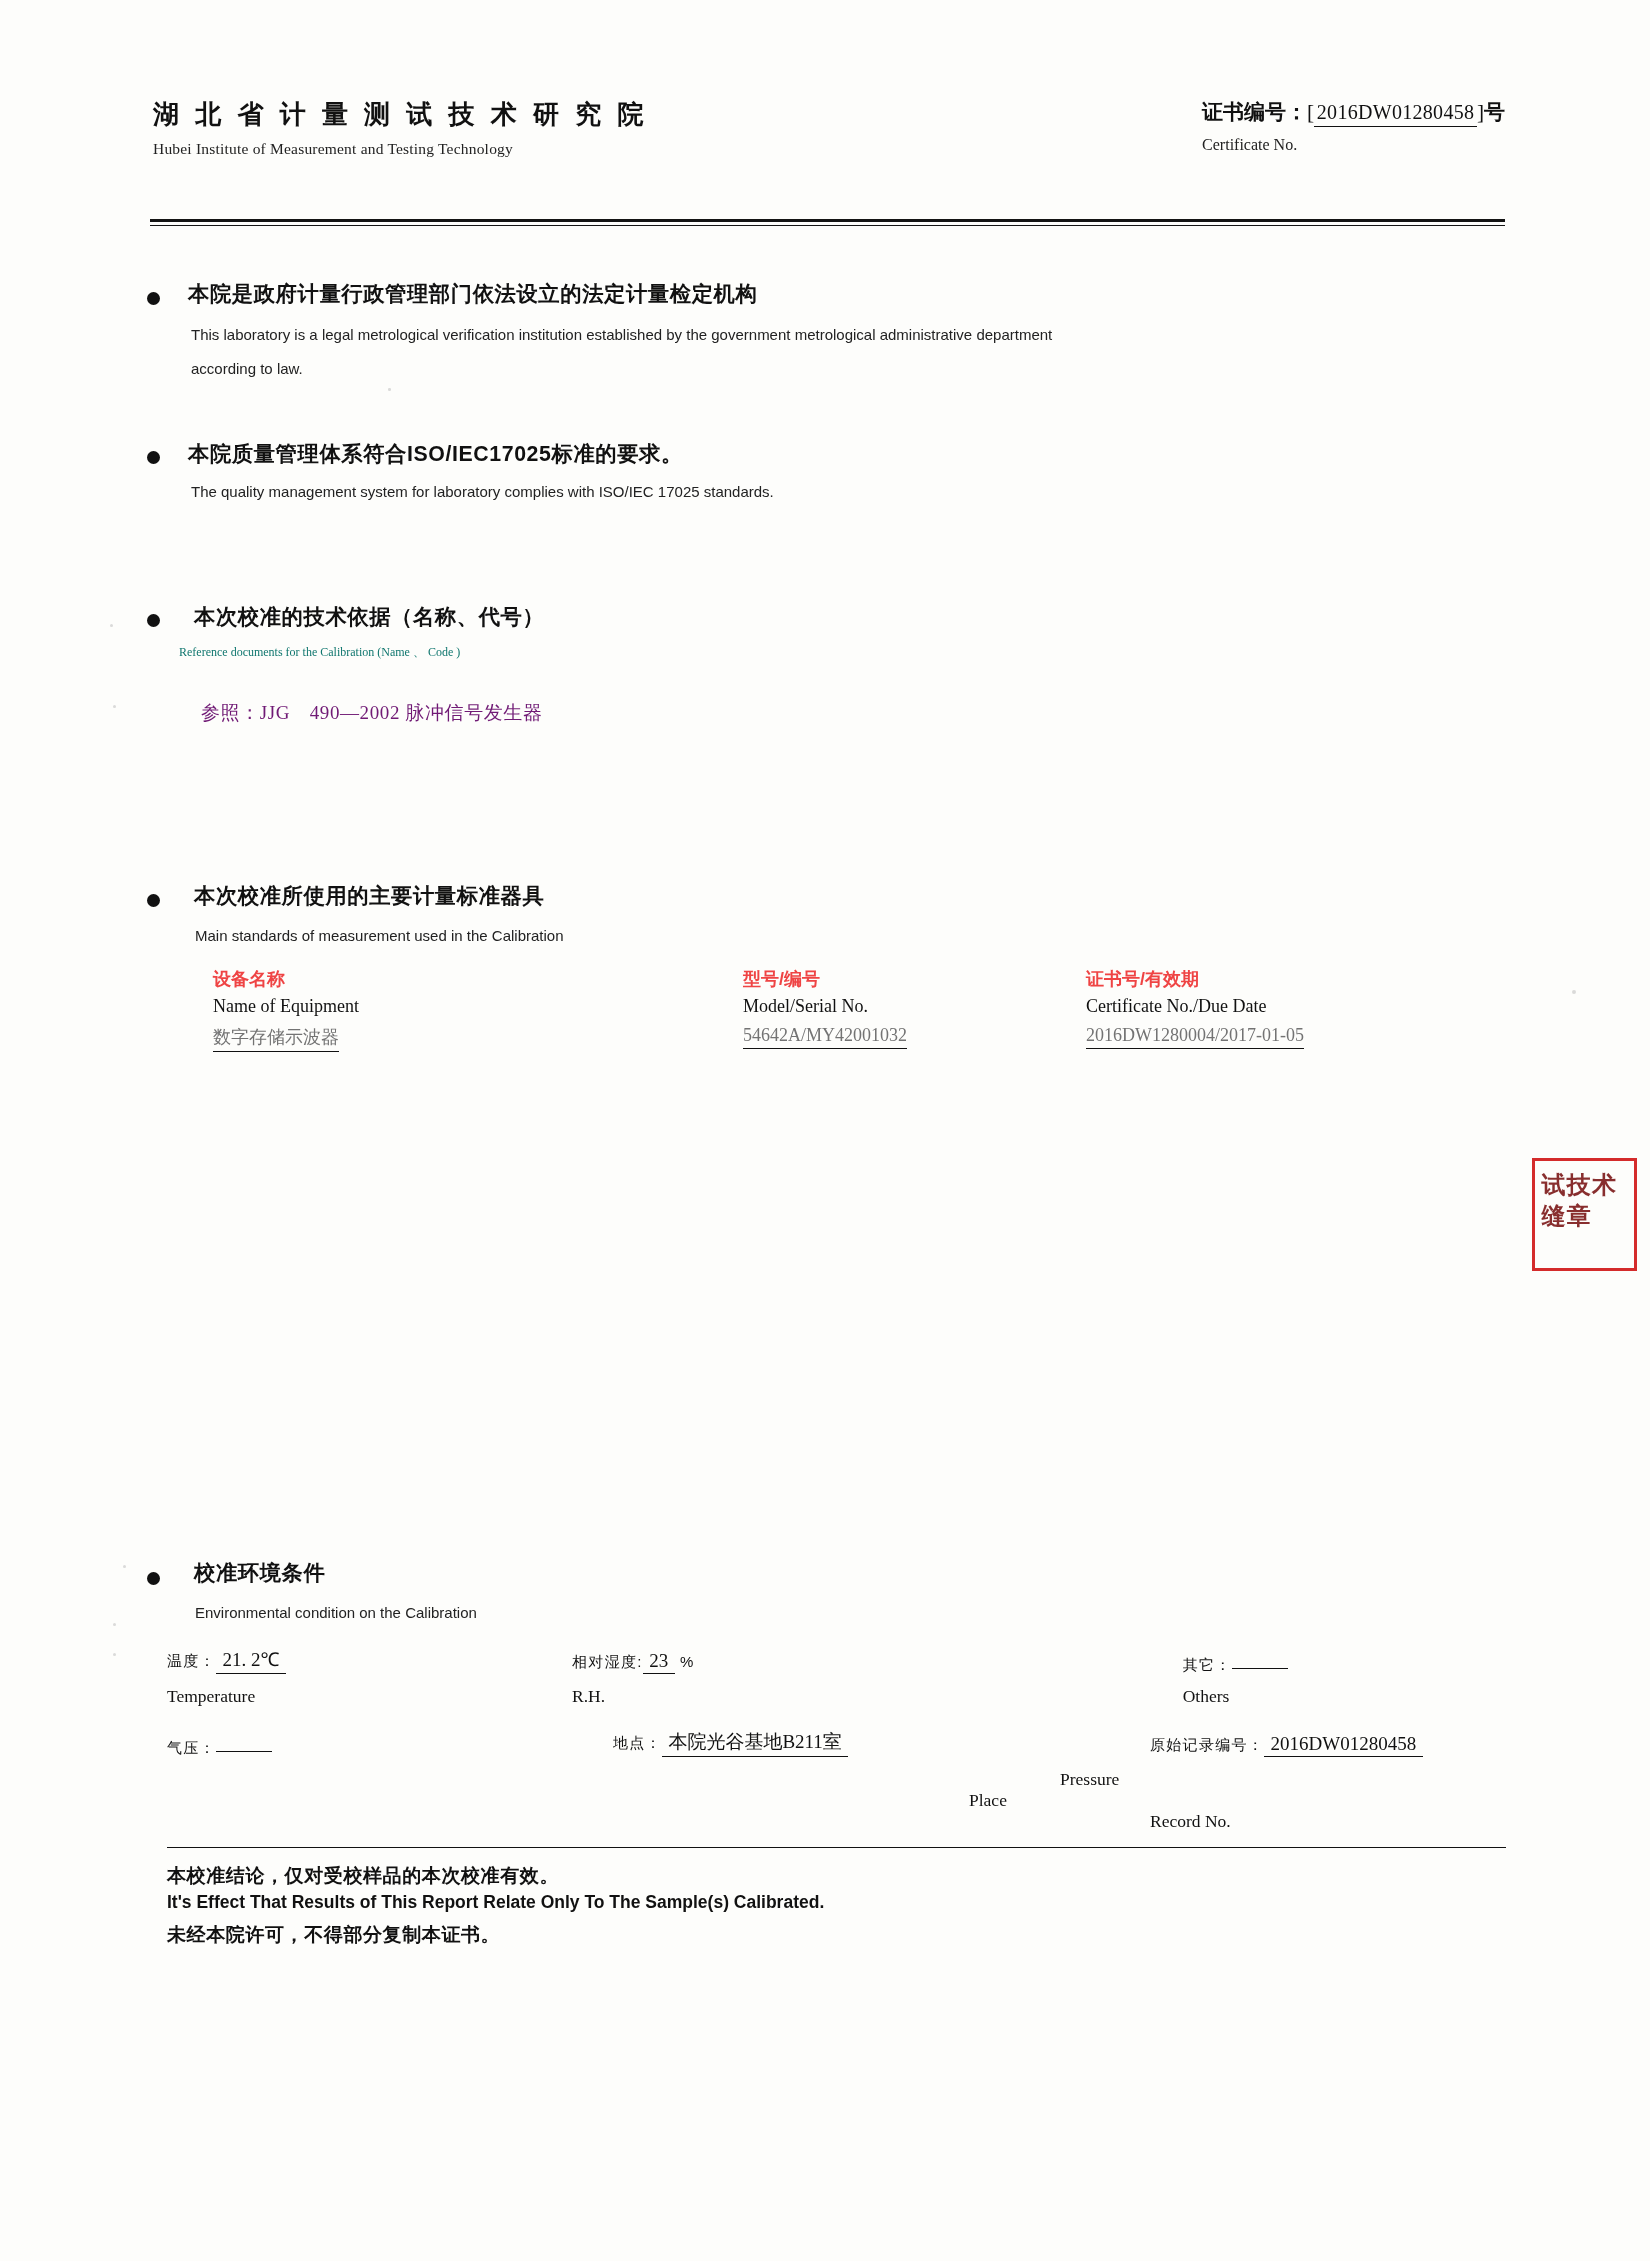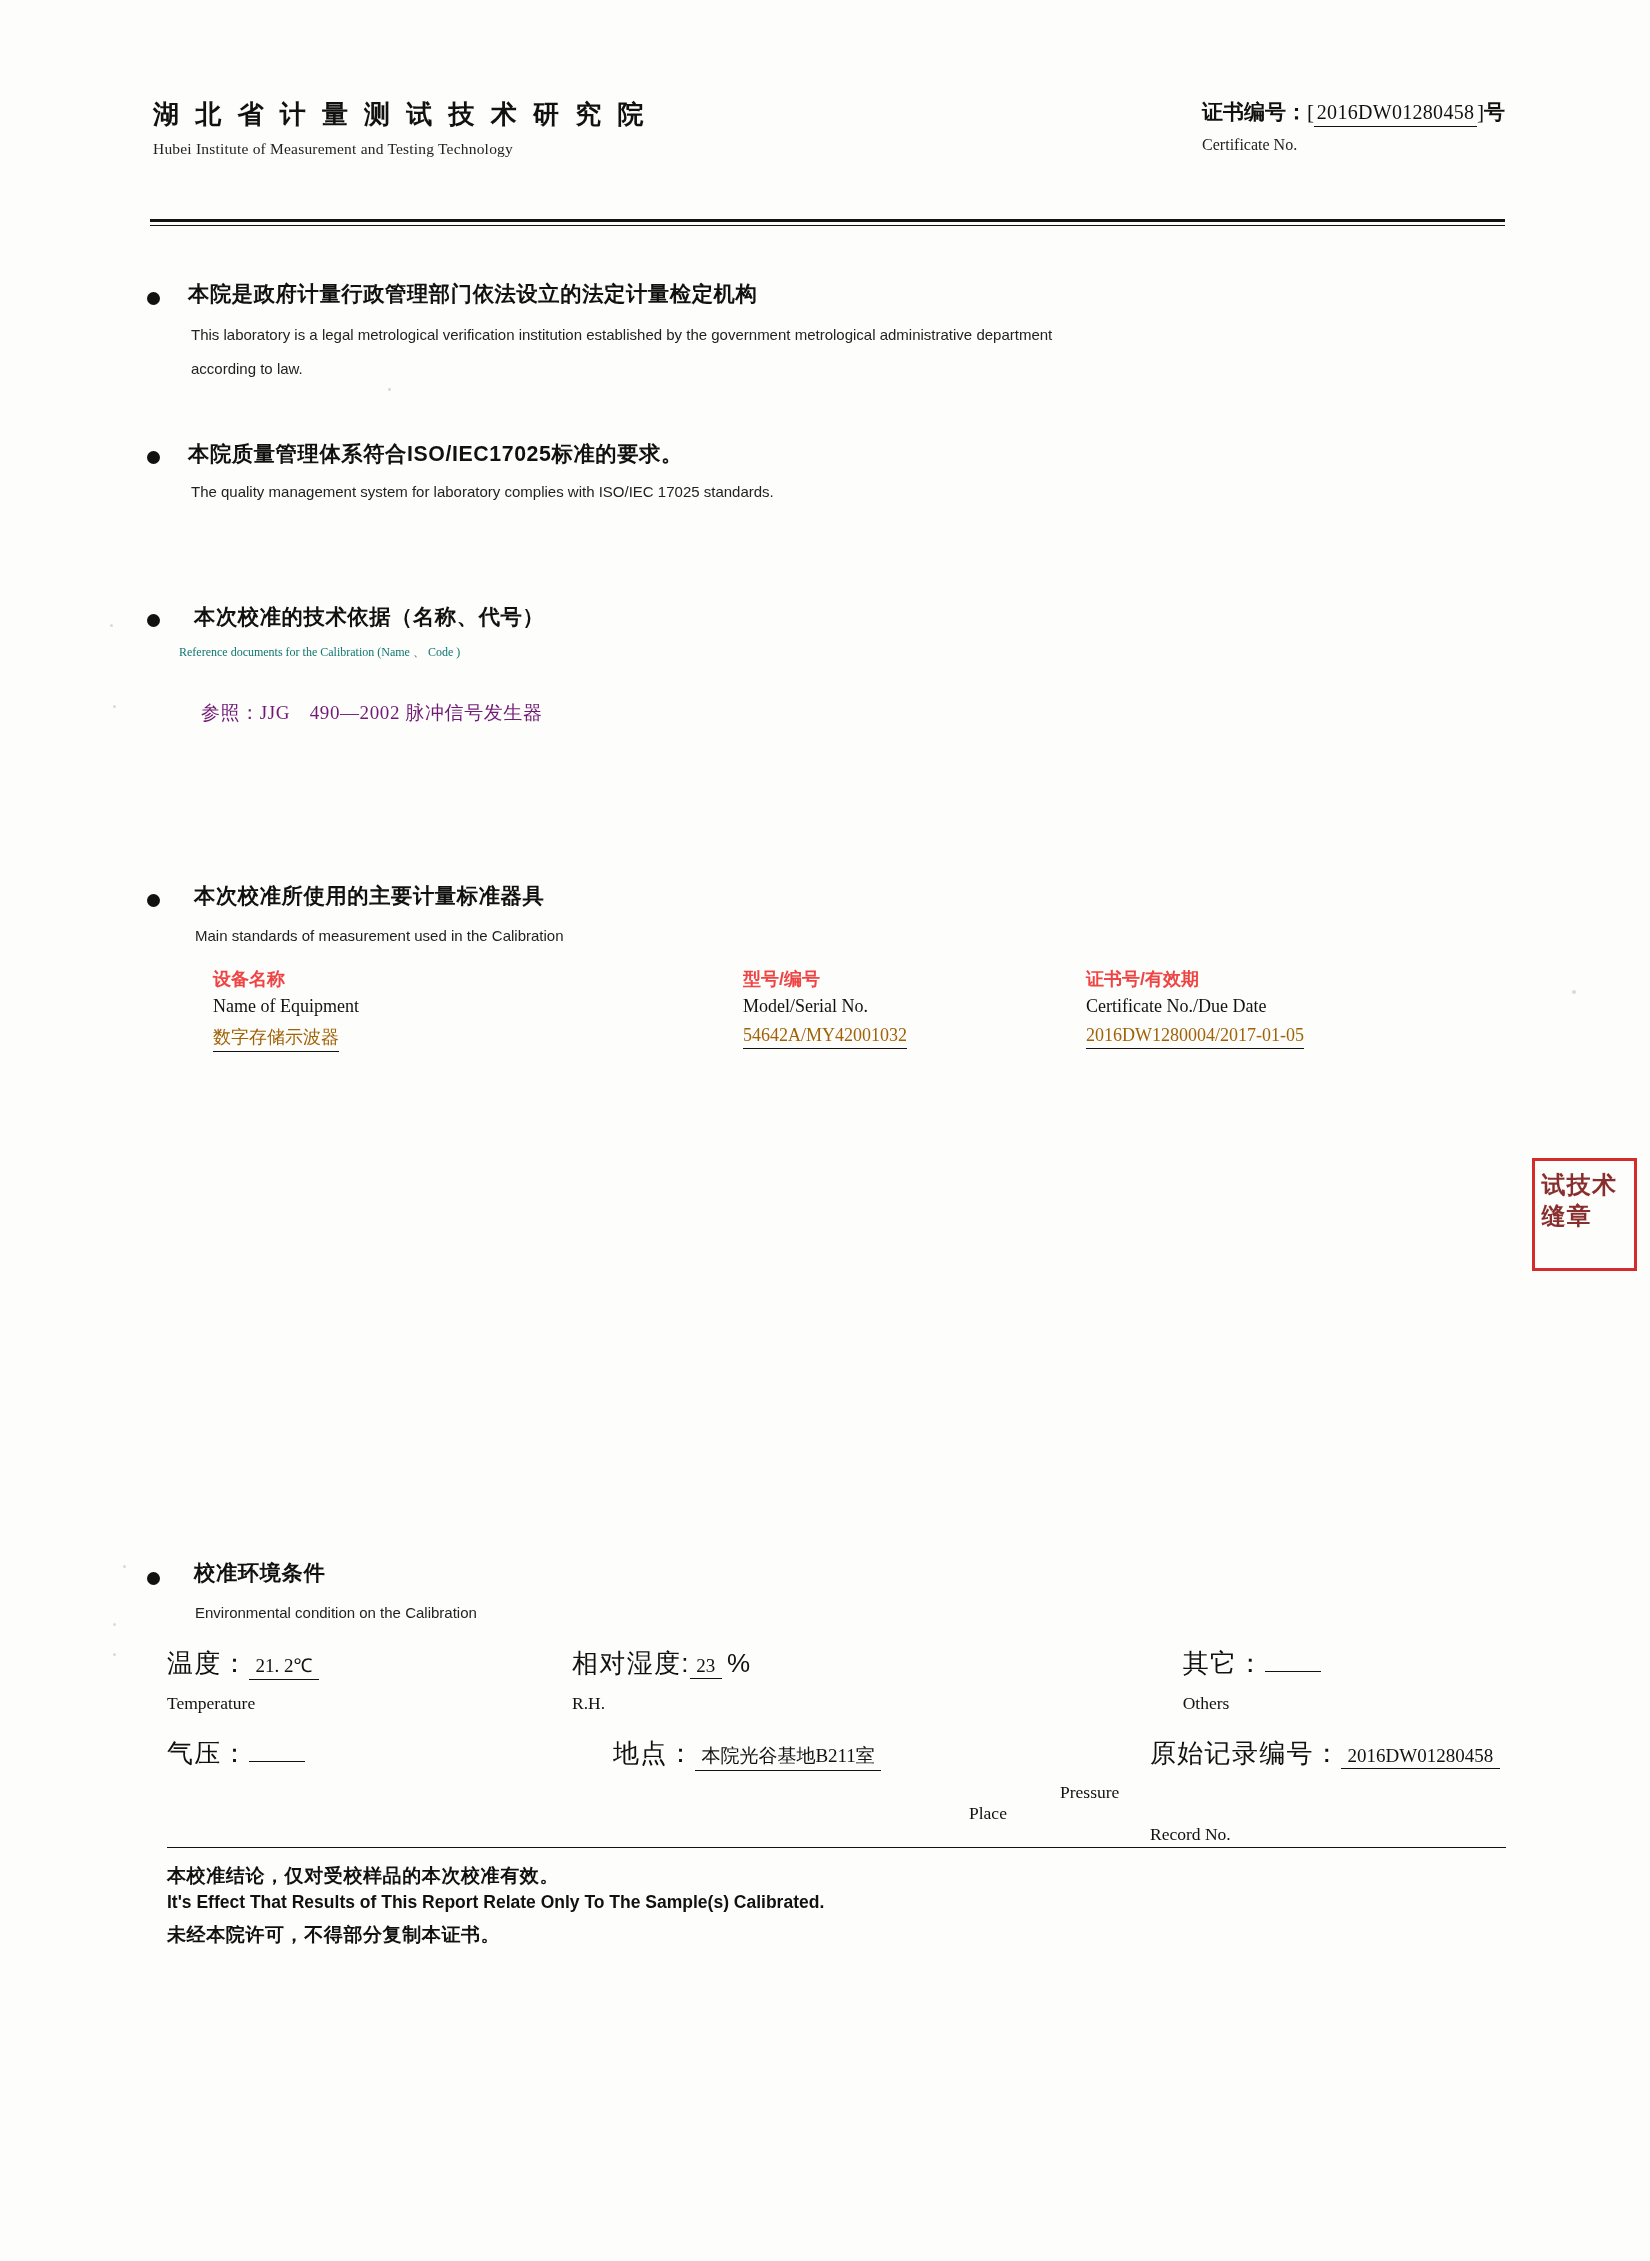--- a/index.html
+++ b/index.html
@@ -156,21 +156,21 @@
   }
   .eq-hdr-en {
     font-family: "Liberation Serif", serif;
     font-size: 18px;
     color: #111;
     padding-bottom: 7.8px;
   }
   .eq-val {
     font-family: "Liberation Serif", serif;
     font-size: 18px;
-    color: #a16207;
+    color: #737373;
   }
   .uline {
     display: inline-block;
     border-bottom: 1.3px solid #111;
     padding-bottom: 1.9px;
   }
 
   
   .seal {
     position: absolute;
@@ -202,21 +202,21 @@
     display: flex;
     align-items: flex-end;
     margin-bottom: 3.9px;
   }
   .env-cell { position: relative; }
   .env-col1 { width: 446px; }
   .env-col2 { width: 537px; }
   .env-col3 { width: 356px; }
   .lab-cn {
     font-family: "Liberation Sans", sans-serif;
-    font-size: 26px;
+    font-size: 15px;
     color: #111;
     letter-spacing: 1.3px;
     text-align: right;
   }
   .lab-en {
     font-family: "Liberation Serif", serif;
     font-size: 17.5px;
     color: #111;
   }
   .val {

